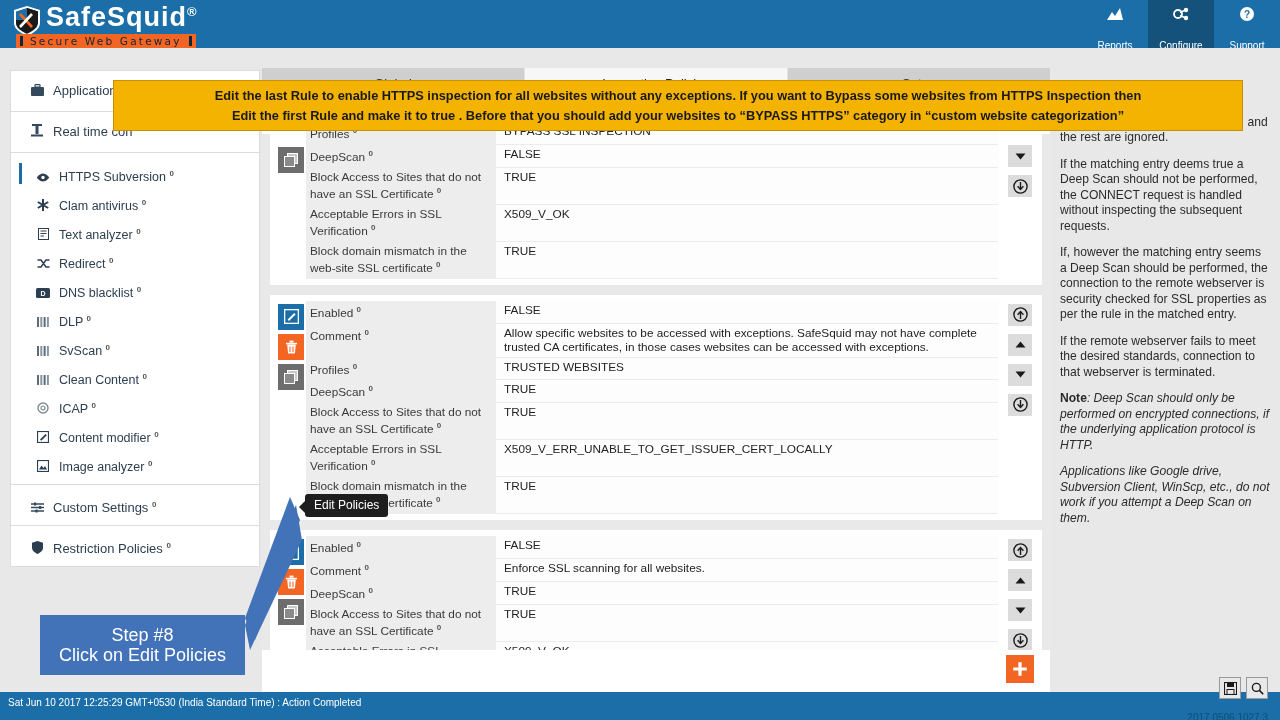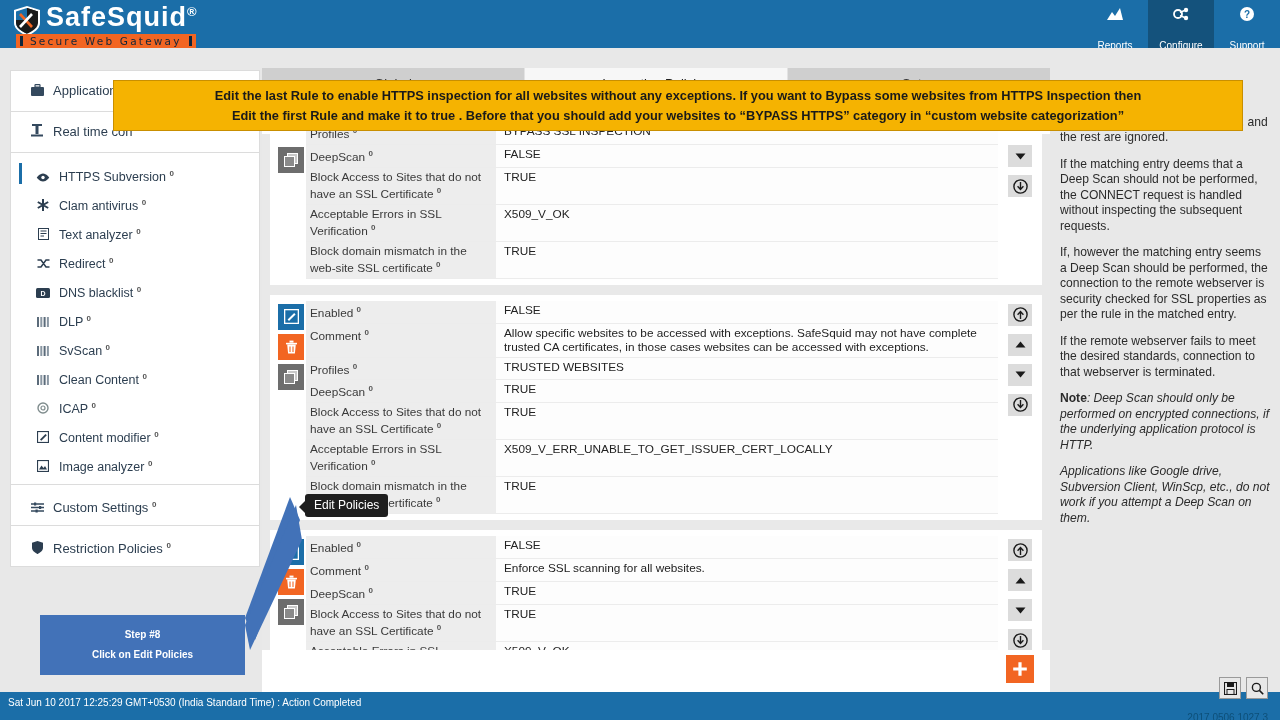--- a/index.html
+++ b/index.html
@@ -179,21 +179,21 @@
     font-family:"Liberation Sans", sans-serif;
   }
 
   
   .callout {
     position:absolute; left:40px; top:615px; width:205px; height:60px;
     background:#4272b8; z-index:45;
     display:flex; flex-direction:column; align-items:center; justify-content:center;
   }
   .callout div {
-    color:#ffffff; font-size:10px; font-weight:bold; line-height:20px;
+    color:#ffffff; font-size:18px; font-weight:normal; line-height:20px;
   }
   .pointer-svg { position:absolute; left:0; top:0; width:1280px; height:720px; z-index:44; pointer-events:none; }
 
   
   .statusbar {
     position:absolute; left:0; bottom:0; width:1280px; height:28px;
     background:#1b6ea8; color:#ffffff;
   }
   .status-text {
     position:absolute; left:8px; top:5px; font-size:10px; color:#ffffff;
@@ -630,21 +630,21 @@
           </svg>
       </div>
     </div>
   </div>
 
   <div class="tooltip">Edit Policies</div>
 
   <div class="helppanel">
     <p class="help-p">only following entries.</p>
     <p class="help-p">The first matching entry is applied, and the rest are ignored.</p>
-    <p class="help-p">If the matching entry deems that a Deep Scan should not be performed, the CONNECT request is handled without inspecting the subsequent requests.</p>
+    <p class="help-p">If the matching entry deems true a Deep Scan should not be performed, the CONNECT request is handled without inspecting the subsequent requests.</p>
     <p class="help-p">If, however the matching entry seems a Deep Scan should be performed, the connection to the remote webserver is security checked for SSL properties as per the rule in the matched entry.</p>
     <p class="help-p">If the remote webserver fails to meet the desired standards, connection to that webserver is terminated.</p>
     <p class="help-p"><b>Note</b><i>: Deep Scan should only be performed on encrypted connections, if the underlying application protocol is HTTP.</i></p>
     <p class="help-p"><i>Applications like Google drive, Subversion Client, WinScp, etc., do not work if you attempt a Deep Scan on them.</i></p>
   </div>
 
   <div class="banner">
     <div class="banner-line">Edit the last Rule to enable HTTPS inspection for all websites without any exceptions. If you want to Bypass some websites from HTTPS Inspection then</div>
     <div class="banner-line">Edit the first Rule and make it to true . Before that you should add your websites to “BYPASS HTTPS” category in “custom website categorization”</div>
   </div>

